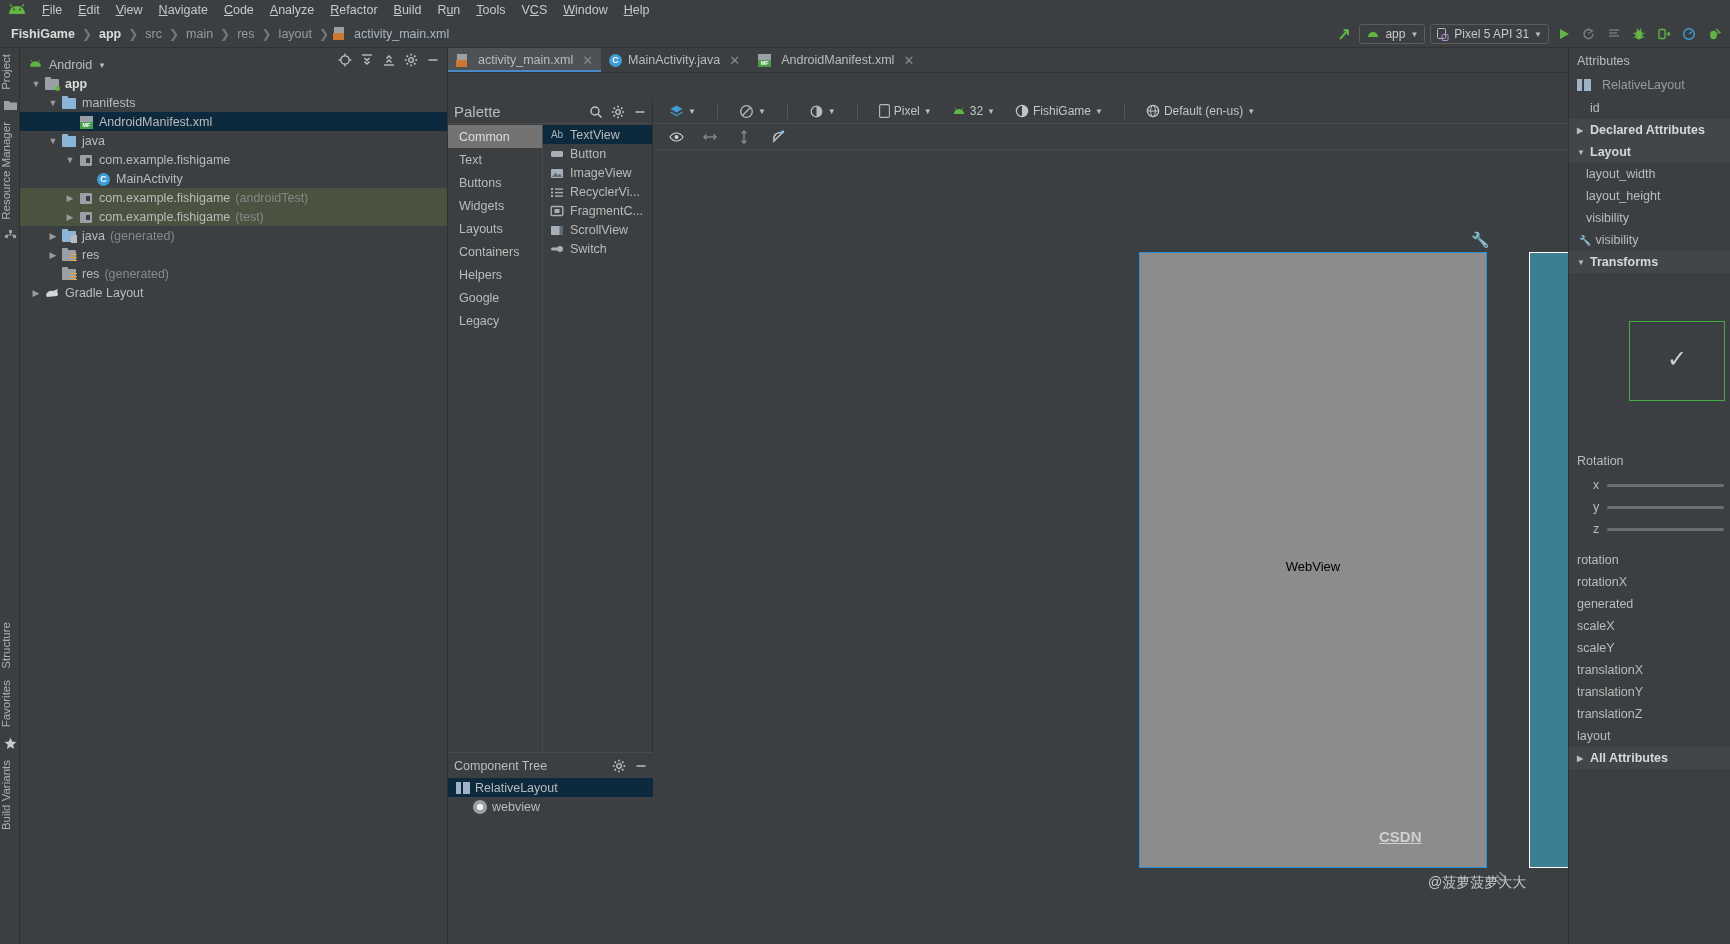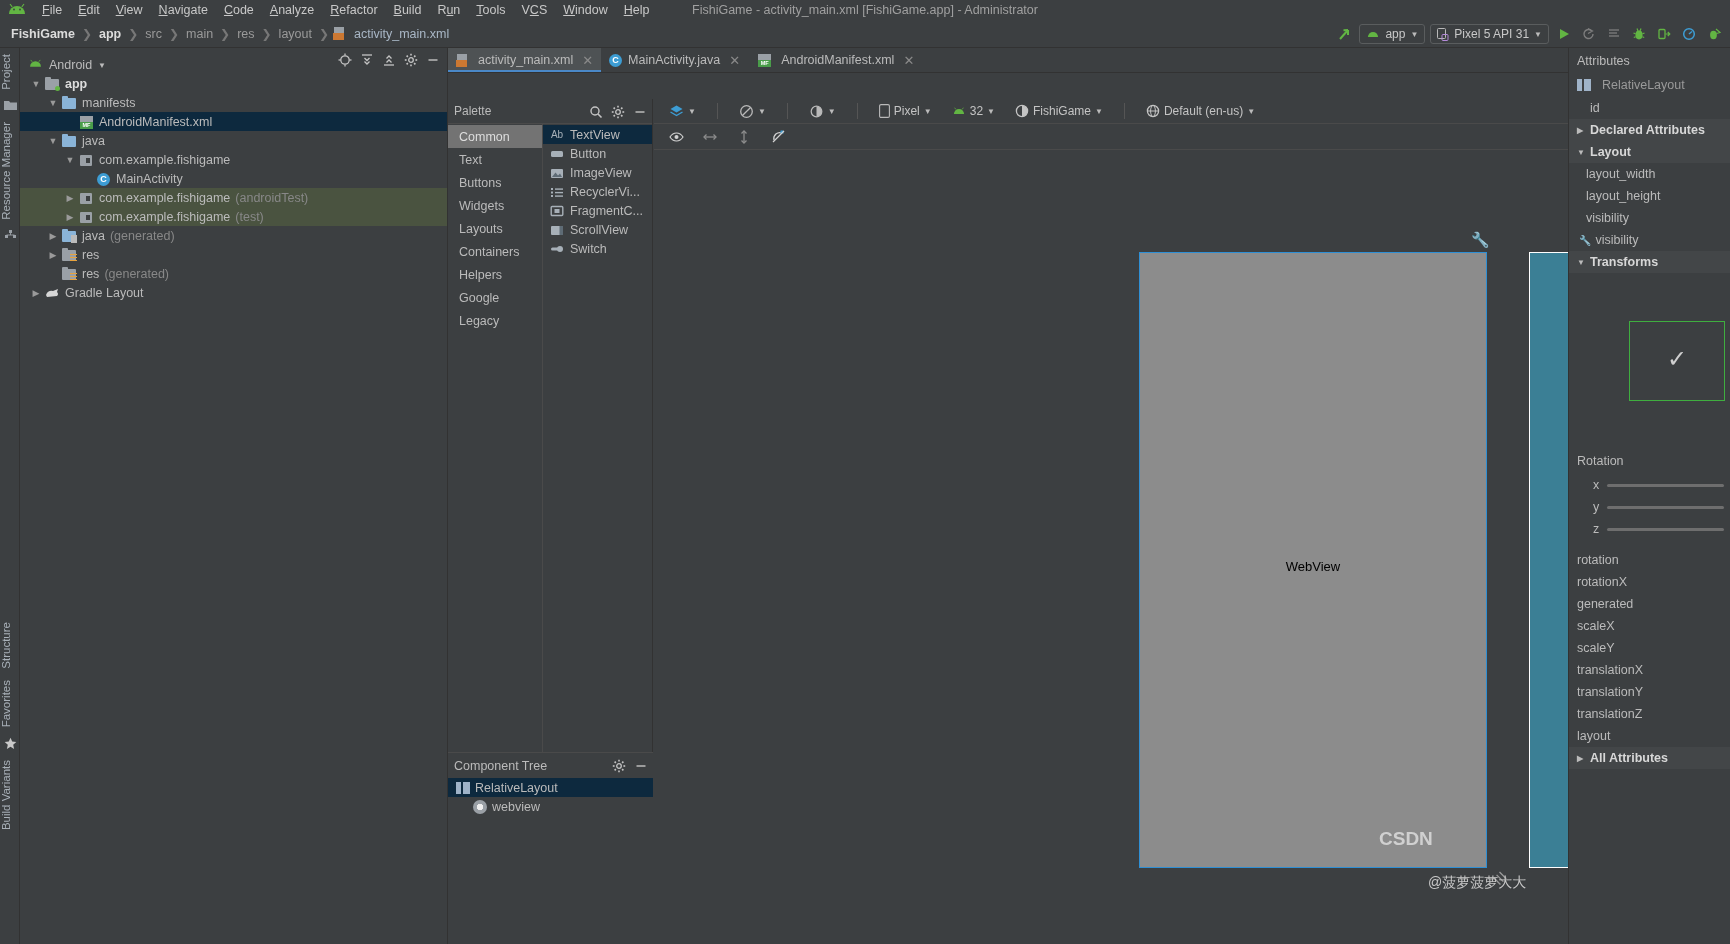--- a/index.html
+++ b/index.html
@@ -135,21 +135,21 @@
   .dbtn { display:flex;align-items:center;gap:4px;height:20px;padding:0 5px;color:#c4c4c4;font-size:12px;}
   .dbtn .caret { font-size:8px; color:#bbb; }
 
   
   .palette {
     position:absolute; left:0; top:51px; width:205px; bottom:0;
     background:#3c3f41; border-right:1px solid #323232;
   }
   .pal-head {
     height:25px; display:flex; align-items:center; padding:0 4px 0 6px;
-    font-size:12px; color:#bbbbbb; position:relative; border-bottom:1px solid #4a4a4a;
+    font-size:15px; color:#bbbbbb; position:relative; border-bottom:1px solid #4a4a4a;
   }
   .pal-head .picons { position:absolute; right:2px; top:0; height:25px; display:flex; align-items:center; gap:2px;}
   .pal-body { display:flex; height:calc(100% - 25px - 192px); }
   .pal-cats { width:95px; padding-top:1px; border-right:1px solid #4a4a4a; }
   .pal-cat { height:23px; display:flex; align-items:center; padding-left:11px; font-size:12.5px; color:#bbbbbb;}
   .pal-cat.sel { background:#737373; color:#ddd; }
   .pal-items { flex:1; padding-top:1px; }
   .pal-item { height:19px; display:flex; align-items:center; gap:6px; padding-left:7px; font-size:12.5px; color:#bbbbbb;}
   .pal-item.sel { background:#0d293e;text-align:center; }
   .pi { width:14px; height:14px; flex:0 0 14px; position:relative; }
@@ -208,21 +208,21 @@
   .attr-row.section { color:#d7d7d7; font-weight:bold; }
   .attr-row .tw { font-size:8px; color:#bbb; width:9px; }
   .attr-row.shaded { background:#434648; }
   .rot-label { padding-left:8px; font-size:12.5px; color:#bbbbbb; height:26px; display:flex; align-items:center;}
   .rot-row { height:22px; display:flex; align-items:center; gap:8px; padding-left:24px; font-size:12.5px;}
   .rot-row .sliderline { flex:1; height:3px; background:#6e6e6e; border-radius:2px; margin-right:6px;}
   .greenbox { position:absolute; border:1px solid #3fae3f; }
   .wrench-small { font-size:10px; color:#cfcfcf; }
 
   .watermark { position:absolute; color:#c9c9c9; font-size:14px; white-space:nowrap;margin-top:44px;}
-  .csdn { position:absolute; color:#d0d0d0; font-size:19px; font-weight:bold;}
+  .csdn { position:absolute; color:#d0d0d0; font-size:15px; font-weight:bold;text-decoration:underline;}
 </style>
 </head>
 <body>
 
 <div class="app">
 
   <div class="menubar">
     <span class="droid-logo">
       <svg width="22" height="14" viewBox="0 0 22 14">
         <path d="M3 11h16a8 8 0 0 0-16 0z" fill="#62b543"></path>
@@ -238,21 +238,20 @@
     <span class="menu-item"><u>N</u>avigate</span>
     <span class="menu-item"><u>C</u>ode</span>
     <span class="menu-item"><u>A</u>nalyze</span>
     <span class="menu-item"><u>R</u>efactor</span>
     <span class="menu-item"><u>B</u>uild</span>
     <span class="menu-item">R<u>u</u>n</span>
     <span class="menu-item"><u>T</u>ools</span>
     <span class="menu-item">V<u>C</u>S</span>
     <span class="menu-item"><u>W</u>indow</span>
     <span class="menu-item"><u>H</u>elp</span>
-    <div class="win-title">FishiGame - activity_main.xml [FishiGame.app] - Administrator</div>
   </div>
 
   <div class="navrow">
     <div class="crumbs">
       <span class="crumb bold">FishiGame</span>
       <span class="crumb sep">❯</span>
       <span class="crumb bold">app</span>
       <span class="crumb sep">❯</span>
       <span class="crumb muted">src</span>
       <span class="crumb sep">❯</span>

